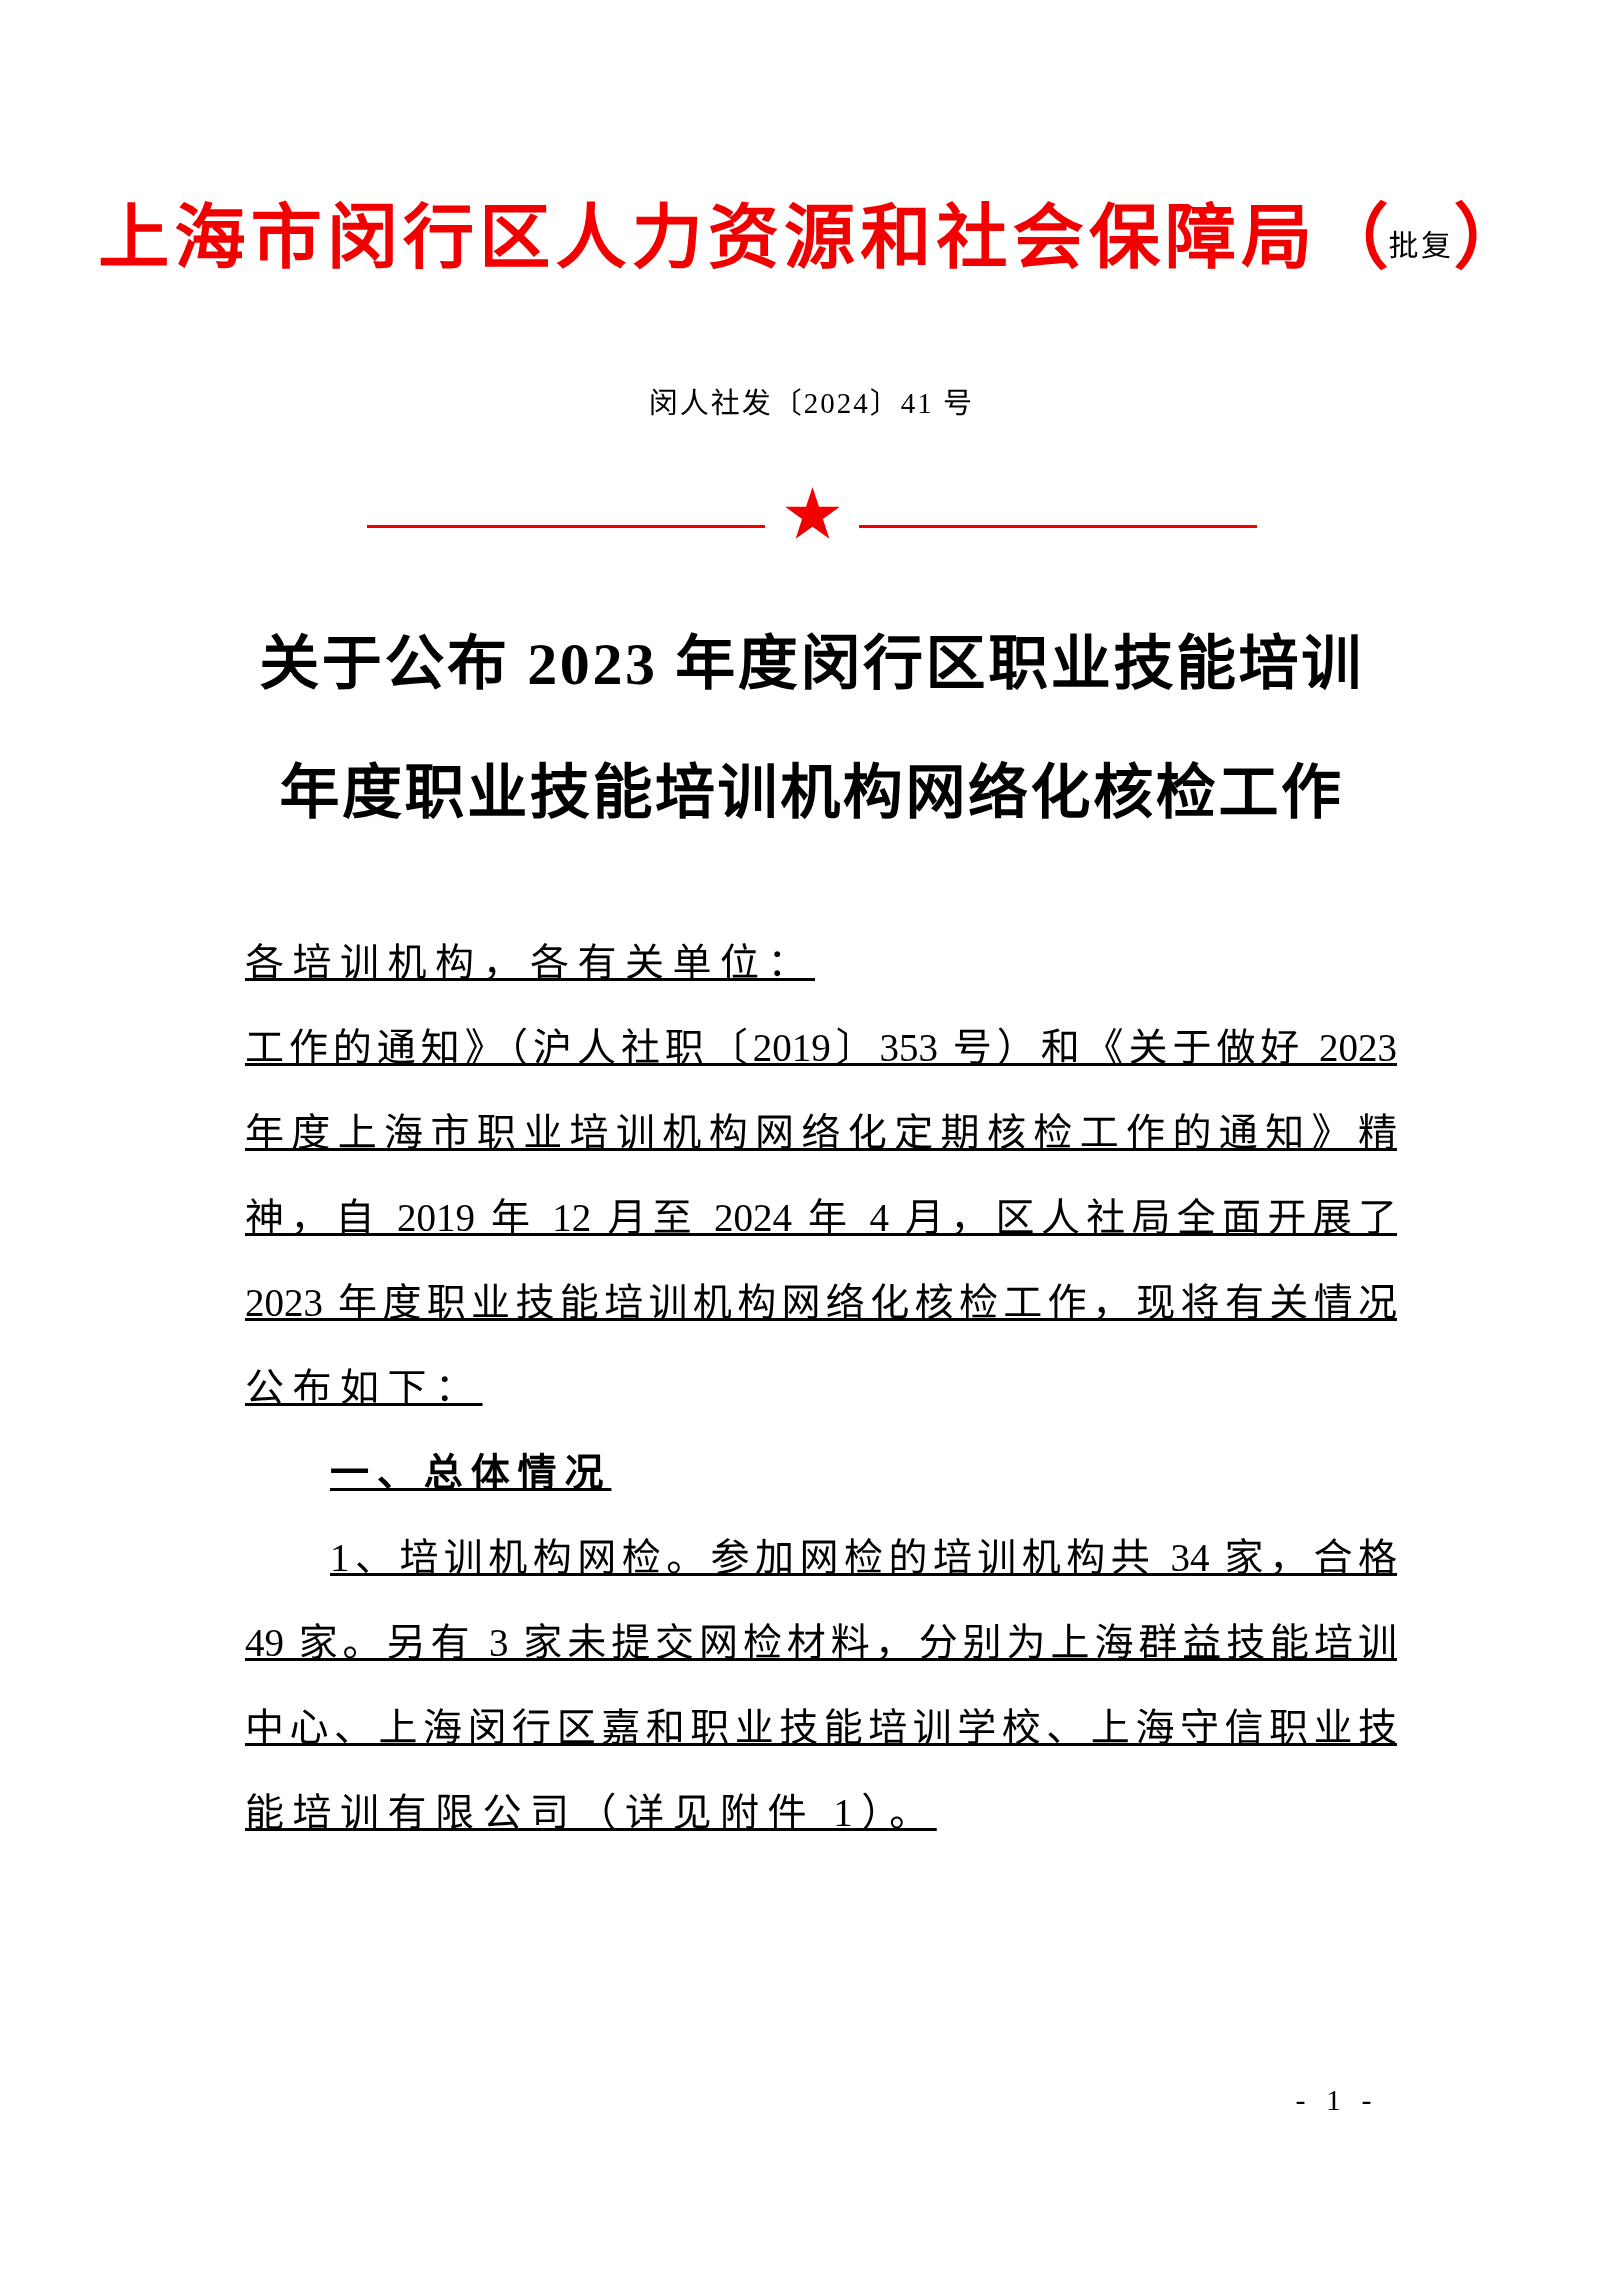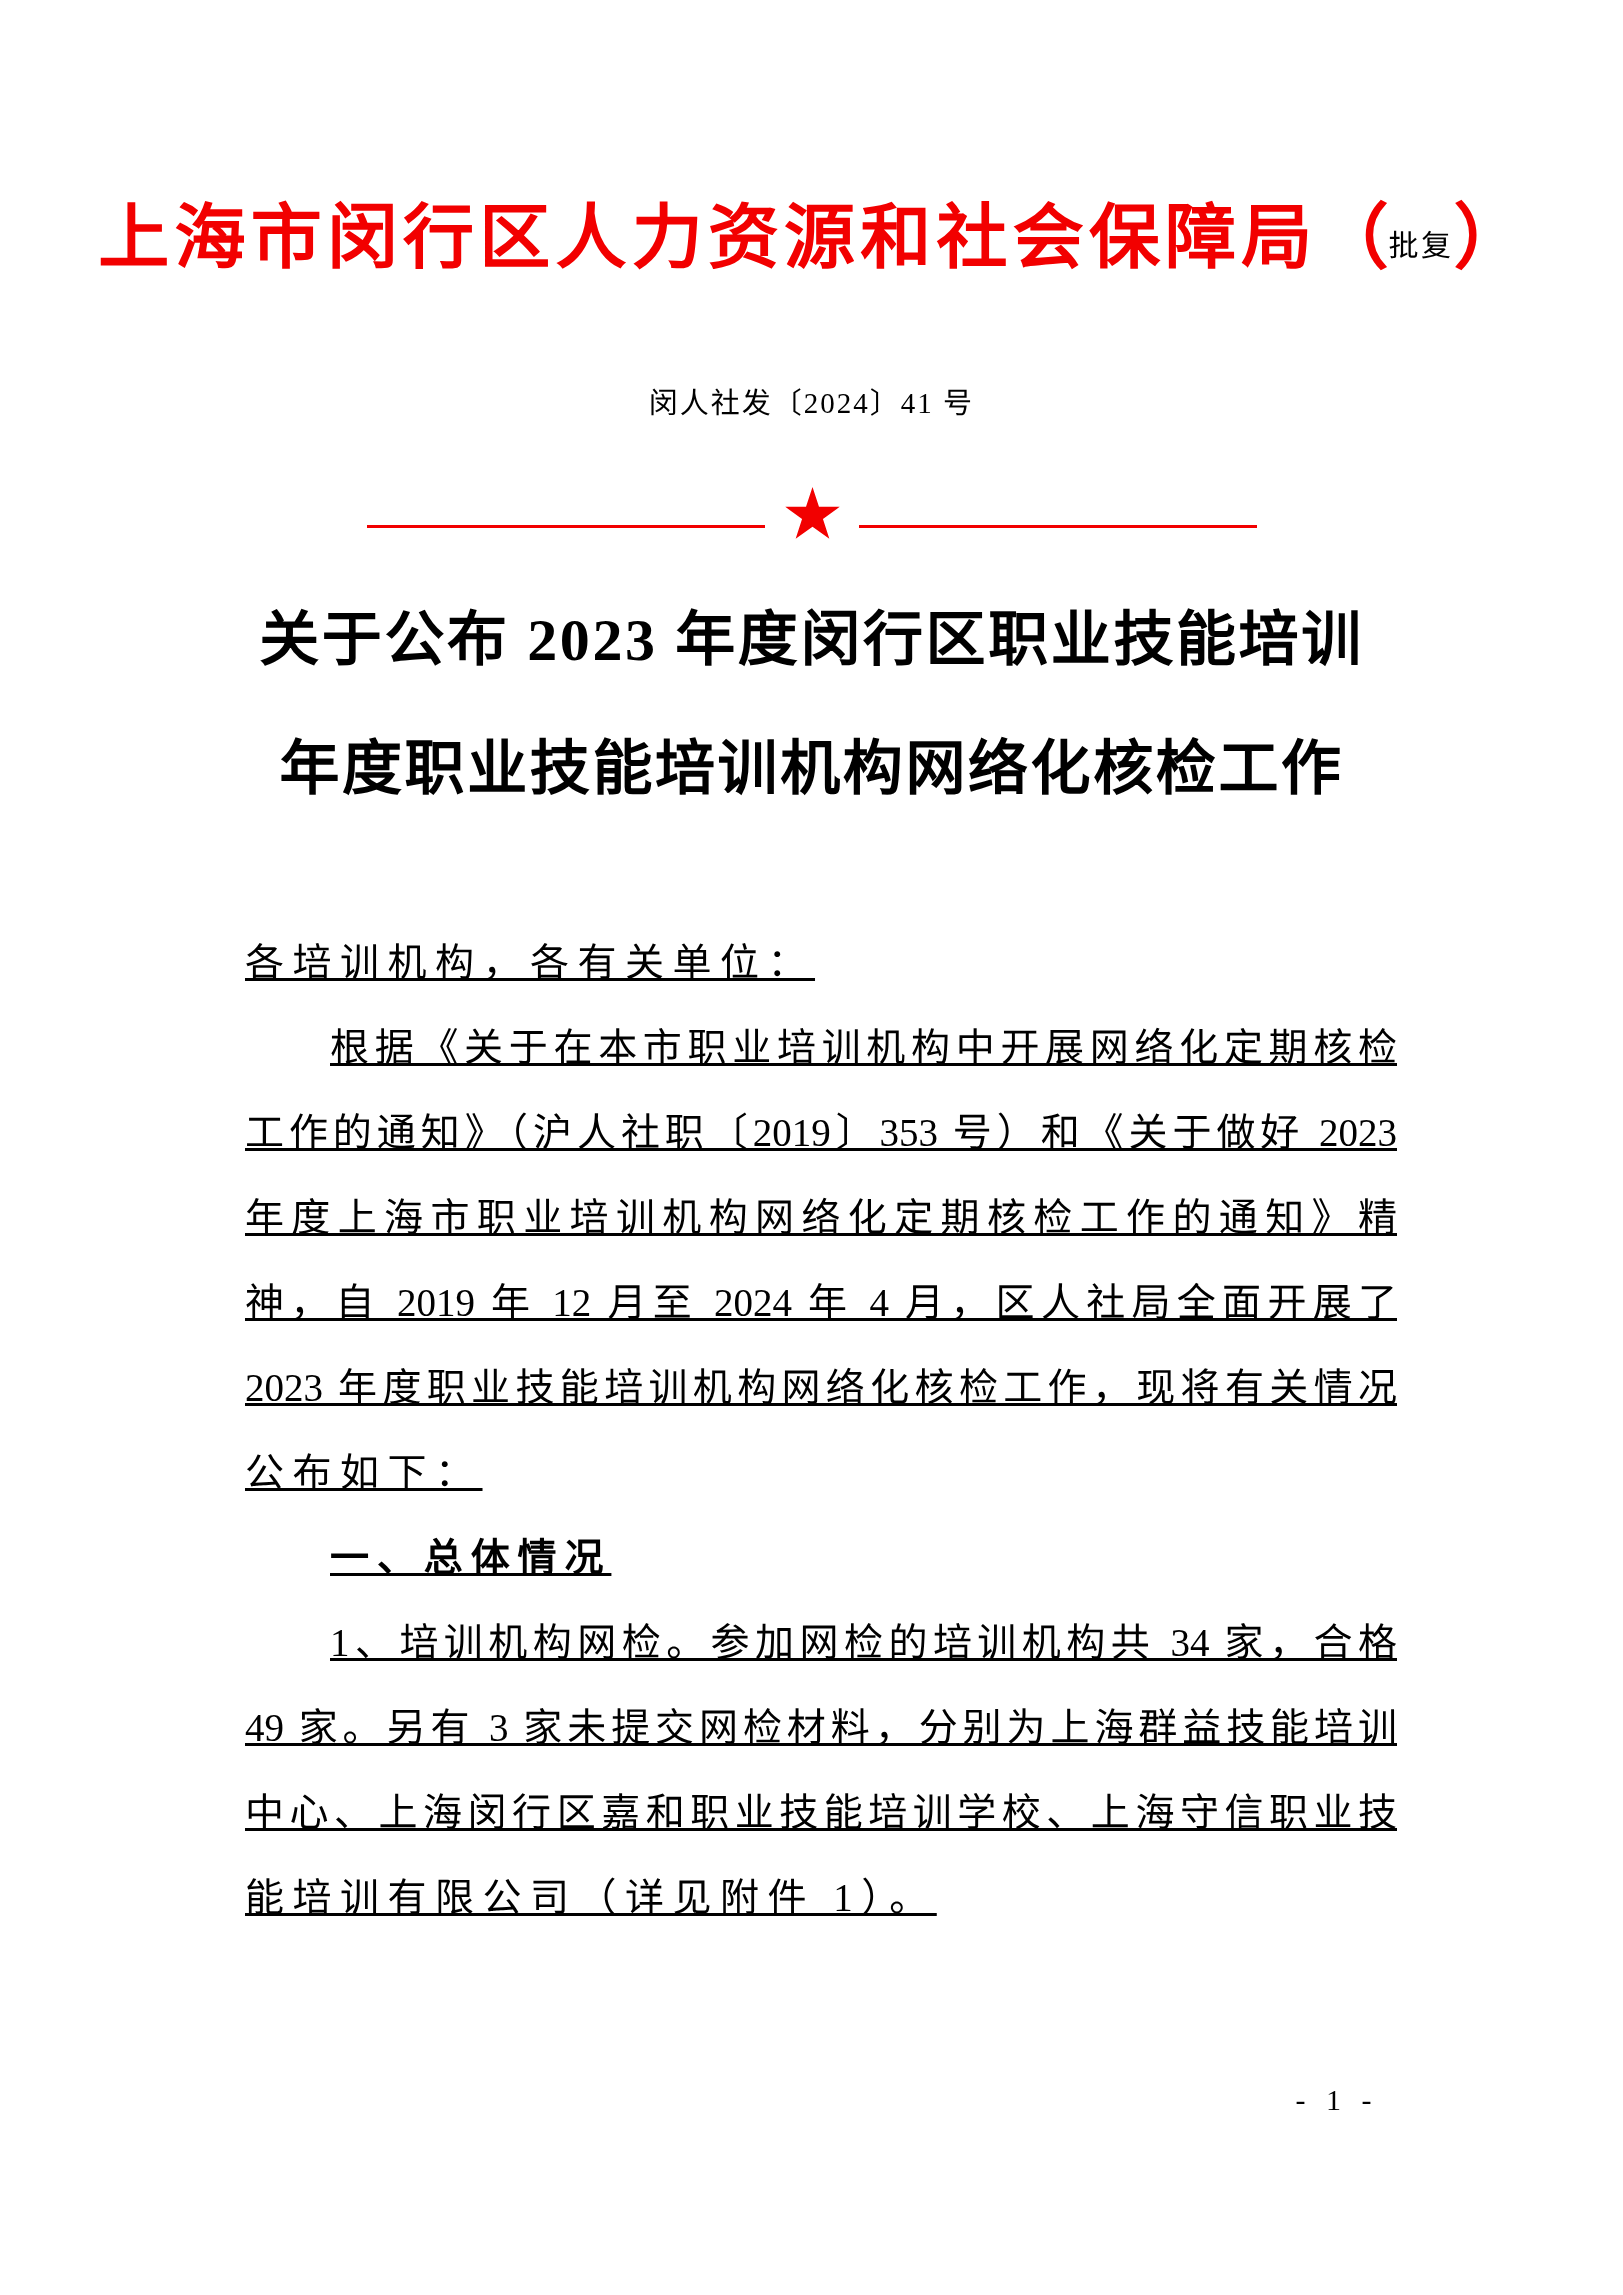--- a/index.html
+++ b/index.html
@@ -58,21 +58,21 @@
   .star{
     width:55px; height:58px;
     margin:0 19.6px;
     transform:translateY(-12.4px);
     flex:0 0 auto;
   }
   .star polygon{fill:#f20000;}
   
   .title{
     position:absolute;
-    top:576px; left:0; right:0;
+    top:600px; left:0; right:0;
     text-align:center;
     font-family:"Liberation Serif", serif;
     font-weight:700;
     font-size:60px;
     line-height:129px;
     letter-spacing:2.6px;
     white-space:nowrap;
   }
   
   .body-text{
@@ -124,21 +124,20 @@
     <div class="sep-line"></div>
   </div>
 
   <div class="title">
     <div>关于公布 2023 年度闵行区职业技能培训</div>
     <div>年度职业技能培训机构网络化核检工作</div>
   </div>
 
   <div class="body-text">
     <div class="line spread">各培训机构，各有关单位：</div>
-    <div class="line indent fill">根据《关于在本市职业培训机构中开展网络化定期核检</div>
     <div class="line fill">工作的通知》（沪人社职〔2019〕353 号）和《关于做好 2023</div>
     <div class="line fill">年度上海市职业培训机构网络化定期核检工作的通知》精</div>
     <div class="line fill">神，自 2019 年 12 月至 2024 年 4 月，区人社局全面开展了</div>
     <div class="line fill">2023 年度职业技能培训机构网络化核检工作，现将有关情况</div>
     <div class="line spread">公布如下：</div>
     <div class="line indent heading">一、总体情况</div>
     <div class="line indent fill">1、培训机构网检。参加网检的培训机构共 34 家，合格</div>
     <div class="line fill">49 家。另有 3 家未提交网检材料，分别为上海群益技能培训</div>
     <div class="line fill">中心、上海闵行区嘉和职业技能培训学校、上海守信职业技</div>
     <div class="line spread">能培训有限公司（详见附件 1）。</div>

